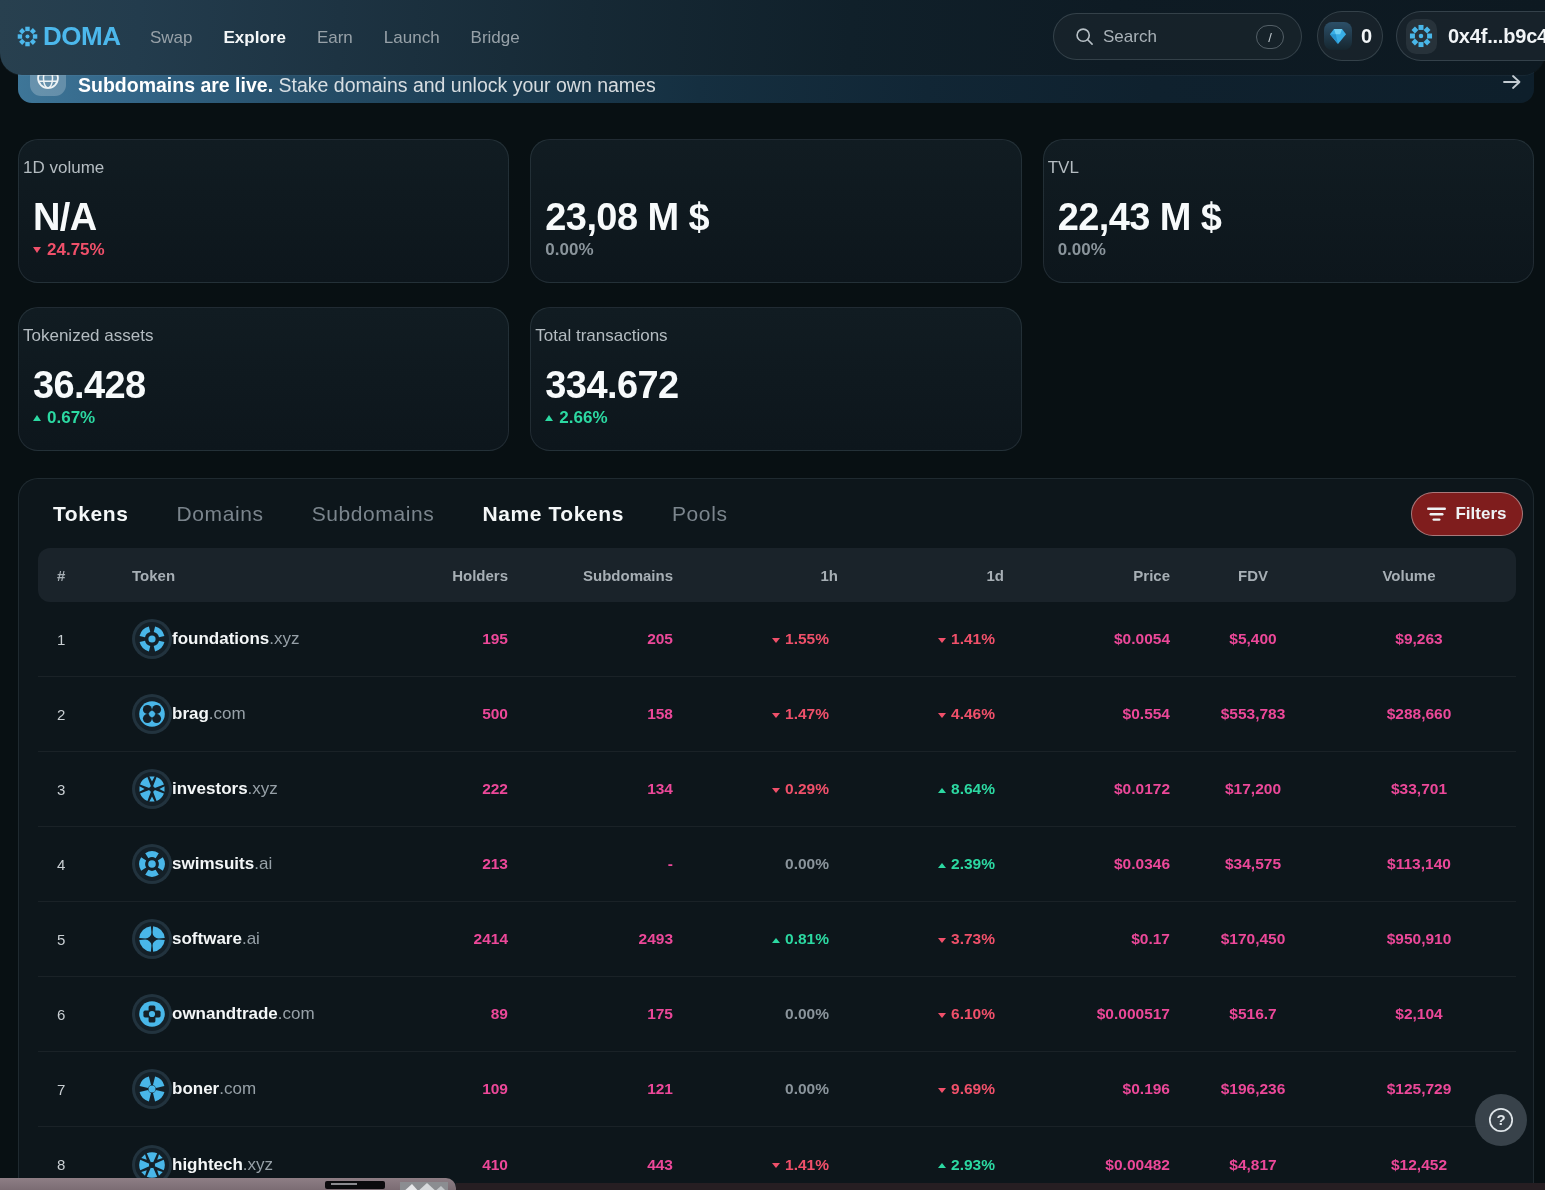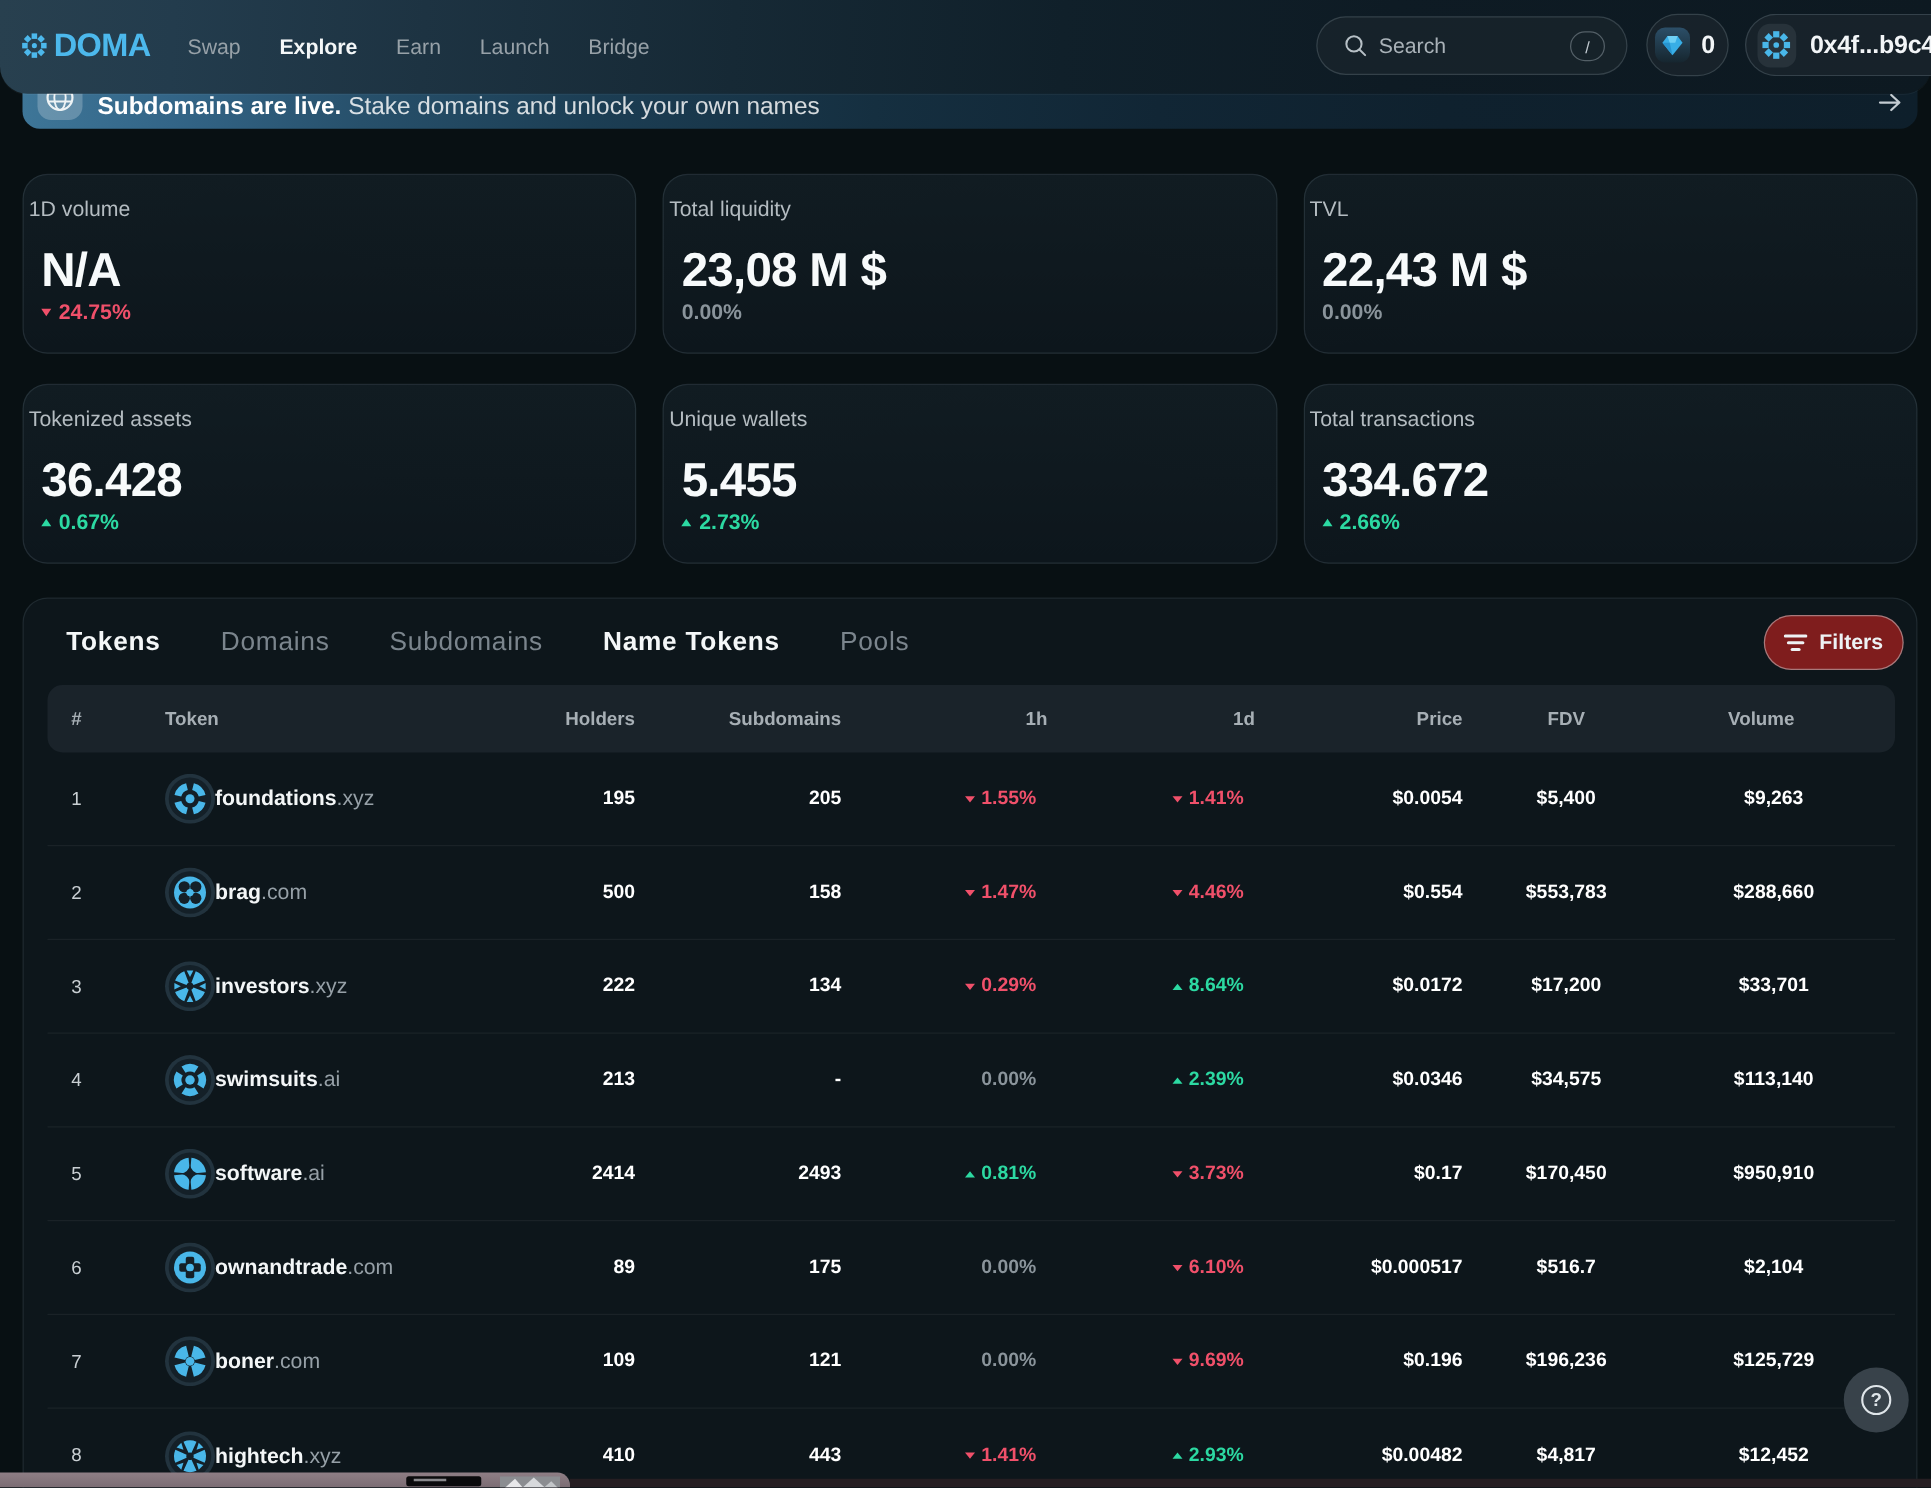--- a/index.html
+++ b/index.html
@@ -75,21 +75,21 @@
 .row:last-child{border-bottom:none;}
 .c0{width:57px;padding-left:19px;}
 .c1{width:297px;padding-left:37px;display:flex;align-items:center;}
 .c2{width:116px;text-align:right;}
 .c3{width:165px;text-align:right;}
 .c4{width:156px;text-align:right;}
 .c5{width:166px;text-align:right;}
 .c6{width:175px;text-align:right;}
 .c7,.c8{width:166px;text-align:center;}
 .row .c0{font-size:15px;color:#c9cfd3;}
-.row .c2,.row .c3,.row .c6,.row .c7,.row .c8{font-size:15.5px;font-weight:600;color:#ffffff;}
+.row .c2,.row .c3,.row .c6,.row .c7,.row .c8{font-size:15.5px;font-weight:600;color:#ec4899;}
 .pcell{font-size:15.5px;font-weight:600;}
 .pcell i{display:inline-block;width:0;height:0;border-left:4px solid transparent;border-right:4px solid transparent;margin-right:5px;vertical-align:1.5px;}
 .pcell.red i{border-top:5.5px solid #f0506a;}
 .pcell.grn i{border-bottom:5.5px solid #2cd9a2;}
 .tok svg{width:40px;height:40px;display:block;}
 .tok .nm{font-size:17px;font-weight:700;color:#f3f6f7;}
 .tok .nm span{font-weight:400;color:#96a0a7;}
 
 
 .help{position:absolute;left:1475px;top:1094px;width:52px;height:52px;border-radius:50%;
@@ -173,38 +173,32 @@
       <div class="a">0x4f...b9c4</div>
     </div>
 </div>
 <div class="cards">
 <div class="card">
       <div class="lbl">1D volume</div>
       <div class="val">N/A</div>
       <div class="pct red"><span class="tri-d"></span>24.75%</div>
     </div>
 <div class="card">
-      <div class="lbl">Total liquidity</div>
       <div class="val">23,08 M $</div>
       <div class="pct gry">0.00%</div>
     </div>
 <div class="card">
       <div class="lbl">TVL</div>
       <div class="val">22,43 M $</div>
       <div class="pct gry">0.00%</div>
     </div>
 <div class="card">
       <div class="lbl">Tokenized assets</div>
       <div class="val">36.428</div>
       <div class="pct grn"><span class="tri-u"></span>0.67%</div>
-    </div>
-<div class="card">
-      <div class="lbl">Unique wallets</div>
-      <div class="val">5.455</div>
-      <div class="pct grn"><span class="tri-u"></span>2.73%</div>
     </div>
 <div class="card">
       <div class="lbl">Total transactions</div>
       <div class="val">334.672</div>
       <div class="pct grn"><span class="tri-u"></span>2.66%</div>
     </div>
 </div>
 <div class="panel">
   <div class="tabs">
       <a class="on">Tokens</a>

